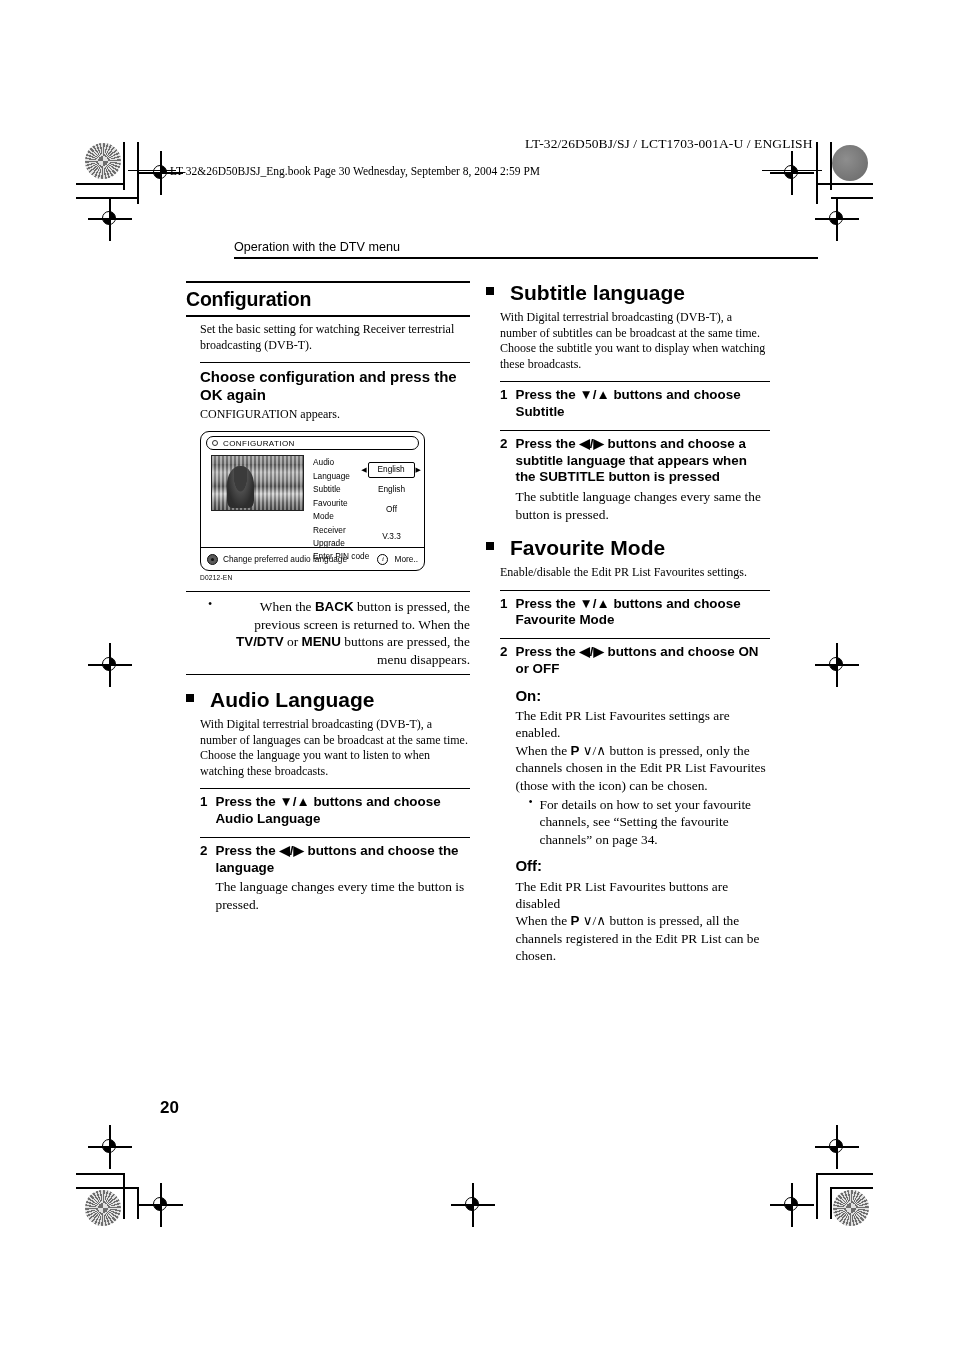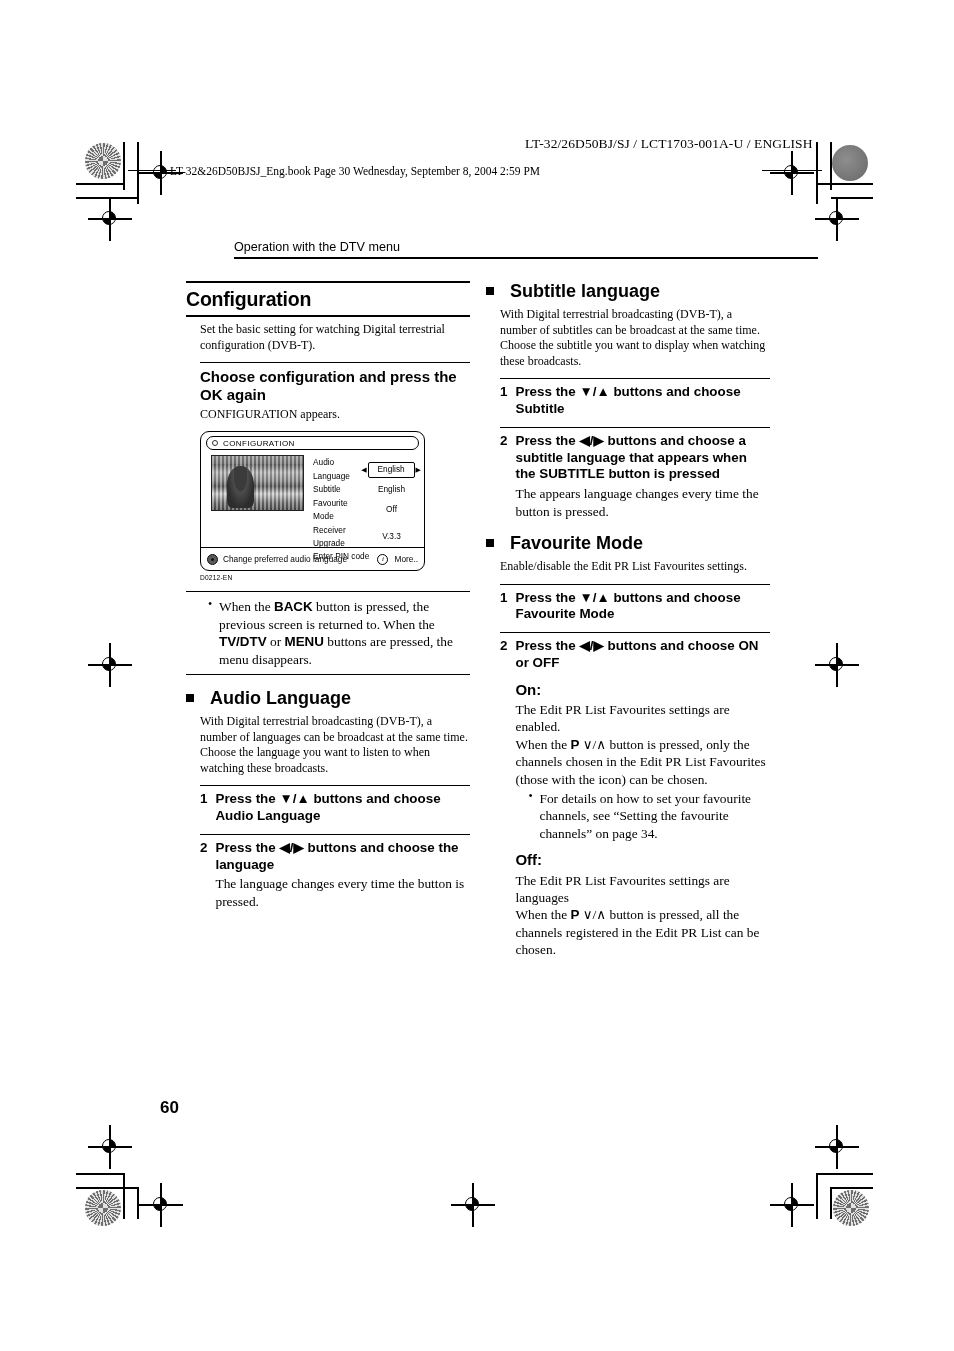--- a/index.html
+++ b/index.html
@@ -135,21 +135,21 @@
     font-weight: bold;
     font-size: 15px;
     line-height: 1.22;
   }
 
   
   .topic {
     margin-top: 13px;
     font-family: "Liberation Sans", sans-serif;
     font-weight: bold;
-    font-size: 18px;
+    font-size: 21px;
     position: relative;
     padding-left: 24px;
   }
   .topic .sq {
     position: absolute;
     left: 0; top: 6px;
     width: 8px; height: 8px;
     background: #000;
   }
 
@@ -205,21 +205,21 @@
   }
 
   .notes-block {
     margin: 10px 0 0 0;
     border-top: 1.3px solid #000;
     border-bottom: 1.3px solid #000;
     padding: 6px 0 6px 0;
   }
   .notes-block ul.dashes { padding-left: 22px; margin: 0; }
   .notes-block ul.dashes li { margin-top: 3px; }
-  .notes-block ul.dashes li:first-child { margin-top: 0; }
+  .notes-block ul.dashes li:first-child { margin-top: 0; text-align: right; }
 
   
   .figure { margin: 9px 0 0 14px; }
   .osd {
     width: 225px;
     height: 140px;
     border: 1.4px solid #000;
     border-radius: 9px;
     background: #fff;
     position: relative;
@@ -456,21 +456,21 @@
 
   <div class="running-head">
     <div>Operation with the DTV menu</div>
     <div class="rule"></div>
   </div>
 
   <div class="col col-left">
 
     <h1 class="section">Configuration</h1>
 
-    <div class="body-text">Set the basic setting for watching Digital terrestrial configuration (DVB-T).</div>
+    <div class="body-text">Set the basic setting for watching Receiver terrestrial broadcasting (DVB-T).</div>
 
     <div class="rule-block">
       <div class="box-head">
         <span>Choose configuration and press the</span><br>
         <span>OK</span><span style="font-weight:bold;"> again</span>
       </div>
       <div class="body-text nolead" style="margin-left:0;">CONFIGURATION appears.</div>
     </div>
 
     <div class="figure">
@@ -567,21 +567,21 @@
 
     <div class="step">
       <span class="num">1</span>
       <span class="steptext">Press the ▼/▲ buttons and choose Subtitle</span>
     </div>
 
     <div class="step">
       <span class="num">2</span>
       <span class="steptext">
         <span>Press the ◀/▶ buttons and choose a subtitle language that appears when the SUBTITLE button is pressed</span>
-        <div class="step-body">The appears language changes every time the button is pressed.</div>
+        <div class="step-body">The subtitle language changes every same the button is pressed.</div>
       </span>
     </div>
 
     <div class="topic">
       <span class="sq"></span>
       <span>Favourite Mode</span>
     </div>
     <div class="body-text">Enable/disable the Edit PR List Favourites settings.</div>
 
     <div class="step">
@@ -596,22 +596,22 @@
 
         <div class="box-head" style="margin-top:9px;">On:</div>
         <div class="step-body">The Edit PR List Favourites settings are enabled.</div>
         <div class="step-body" style="margin-top:0;"><span>When the </span><span class="bold-sans">P</span><span> ∨/∧ </span><span>button is pressed, only the channels chosen in the Edit PR List Favourites (those with the icon) can be chosen.</span></div>
 
         <ul class="dashes">
           <li>For details on how to set your favourite channels, see “Setting the favourite channels” on page 34.</li>
         </ul>
 
         <div class="box-head" style="margin-top:9px;">Off:</div>
-        <div class="step-body">The Edit PR List Favourites settings are languages</div>
+        <div class="step-body">The Edit PR List Favourites buttons are disabled</div>
         <div class="step-body" style="margin-top:0;"><span>When the </span><span class="bold-sans">P</span><span> ∨/∧ </span><span>button is pressed, all the channels registered in the Edit PR List can be chosen.</span></div>
       </span>
     </div>
 
   </div>
 
-  <div class="pageno">60</div>
+  <div class="pageno">20</div>
 
 </div>
 
 </body></html>

